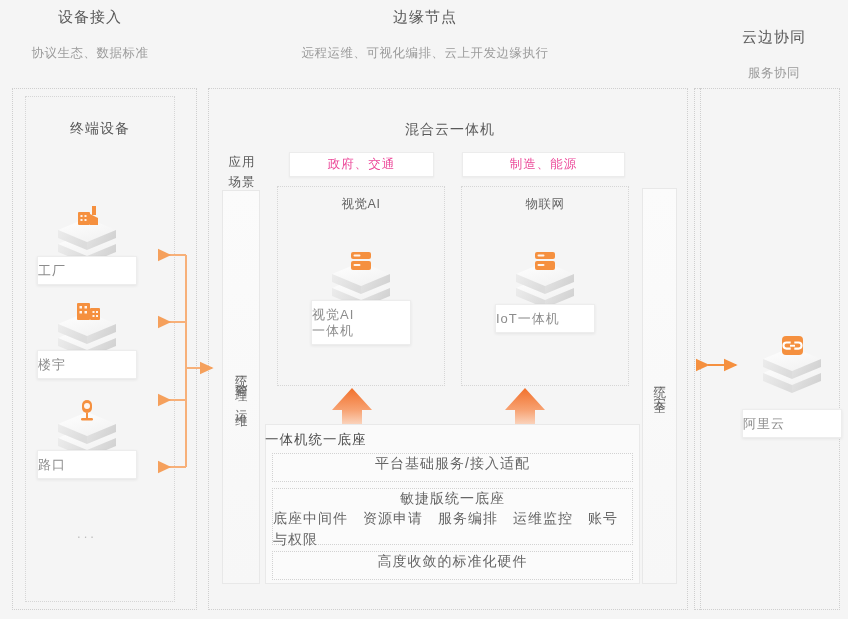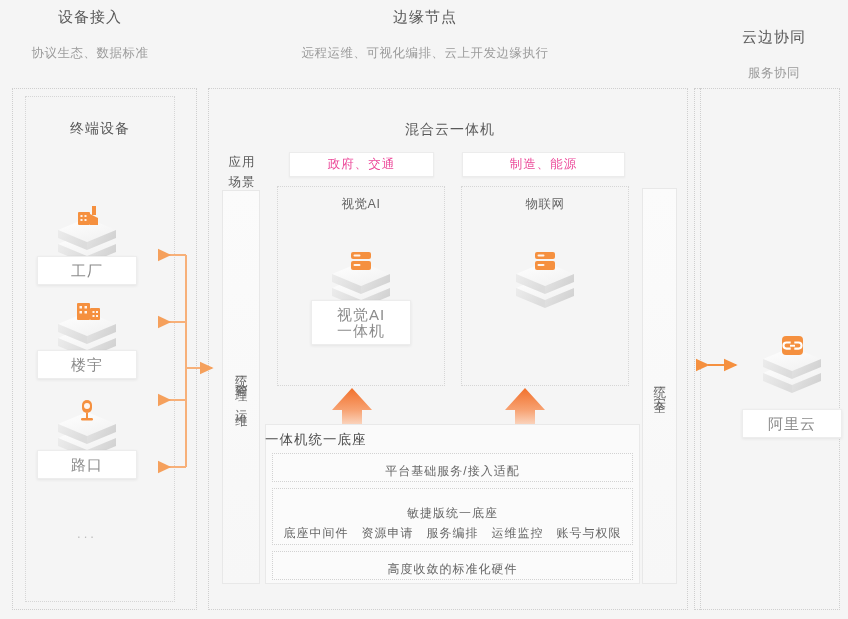--- a/index.html
+++ b/index.html
@@ -49,22 +49,22 @@
 
   
   .node{position:absolute;width:100px;}
   .node .cube{
     position:relative;width:66px;height:62px;margin:0 auto;
   }
   .node .label{
     position:absolute;left:0;right:0;
     background:#fff;border:1px solid #ededed;
     box-shadow:0 1px 3px rgba(0,0,0,.07);
-    font-size:15px;color:#8c8c8c;letter-spacing:1px;
-    text-align:center;padding:6px 0 5px;
+    font-size:13px;color:#8c8c8c;letter-spacing:1px;
+    padding:6px 0 5px;
     box-sizing:border-box;
     line-height:16px;
   }
 
   
   .vpanel{
     position:absolute;box-sizing:border-box;
     background:linear-gradient(180deg,#fbfbfb,#f7f7f7);
     border:1px solid #e8e8e8;
     display:flex;align-items:center;justify-content:center;
@@ -88,22 +88,22 @@
   }
   .base-title{
     position:absolute;left:0;right:0;
     font-size:13.5px;color:#4d4d4d;letter-spacing:1px;
   }
   .base-row{
     position:absolute;box-sizing:border-box;
     border:1px dotted #d2d2d2;
     background:#fbfbfb;
     display:flex;flex-direction:column;
-    align-items:center;justify-content:flex-end;
-    font-size:12px;color:#666;letter-spacing:1px;
+    align-items:center;justify-content:flex-start;
+    font-size:14px;color:#666;letter-spacing:1px;
   }
   .base-row .r1{line-height:19px;}
   .base-row .r2{line-height:21px;letter-spacing:1px;}
 
   
   svg.conn{position:absolute;left:0;top:0;width:848px;height:619px;pointer-events:none;}
   .dots{position:absolute;font-size:13px;color:#bdbdbd;letter-spacing:3px;}
 </style>
 </head>
 <body>
@@ -330,20 +330,21 @@
         <g fill="#f5903f">
           <rect x="23" y="4" width="20" height="7" rx="2"></rect>
           <rect x="23" y="13" width="20" height="9" rx="2"></rect>
         </g>
         <g fill="#ffffff" opacity="0.9">
           <rect x="25.5" y="6.5" width="7" height="2" rx="1"></rect>
           <rect x="25.5" y="16" width="7" height="2" rx="1"></rect>
         </g>
       </svg>
     </div>
+    <div class="label" style="top:56px;">IoT一体机</div>
   </div>
 
   <div class="base-box" style="left:265px;top:424px;width:375px;height:160px;"></div>
 
   <div class="base-title" style="left:265px;top:431px;width:375px;">一体机统一底座</div>
 
   <div class="base-row" style="left:272px;top:453px;width:361px;height:29px;">
     <span class="r1">平台基础服务/接入适配</span>
   </div>
 

